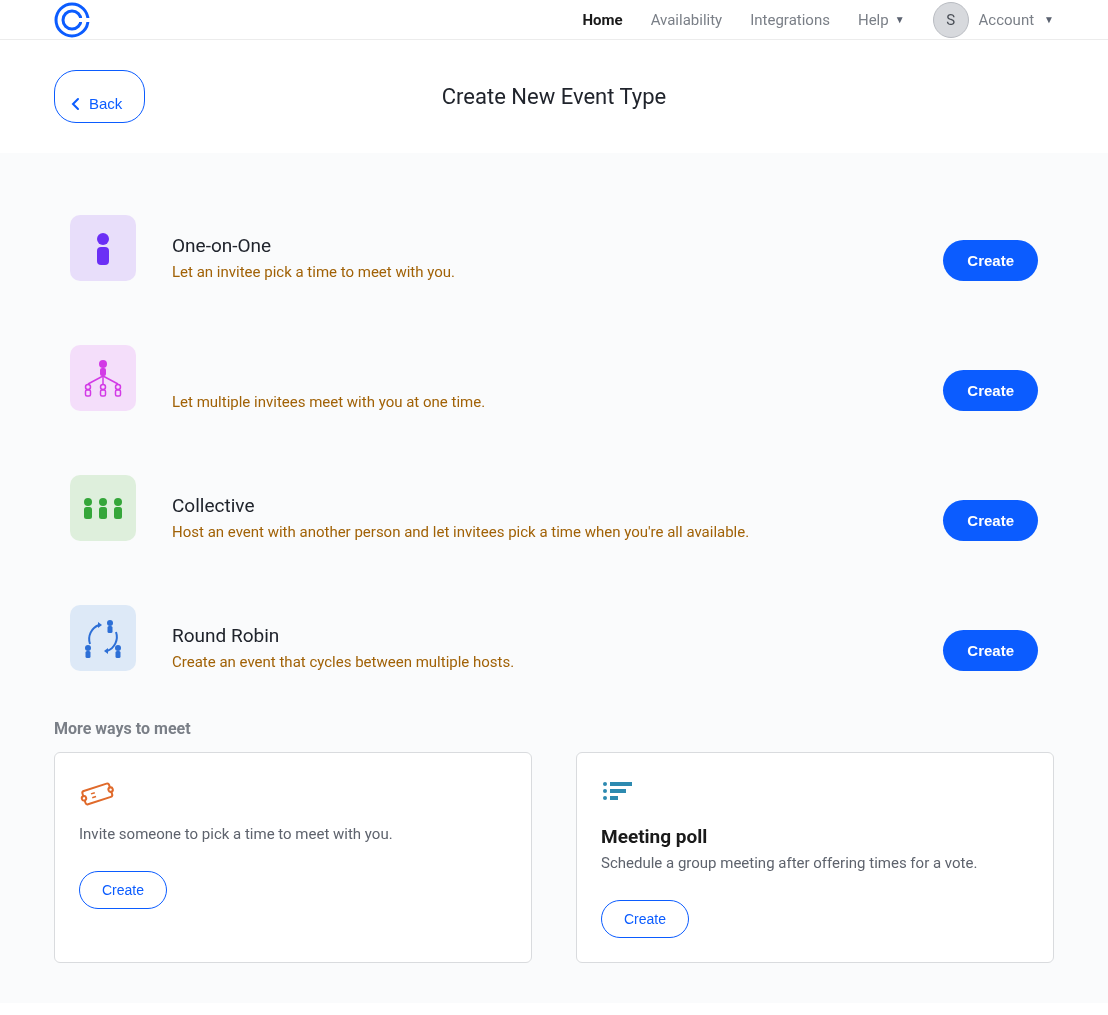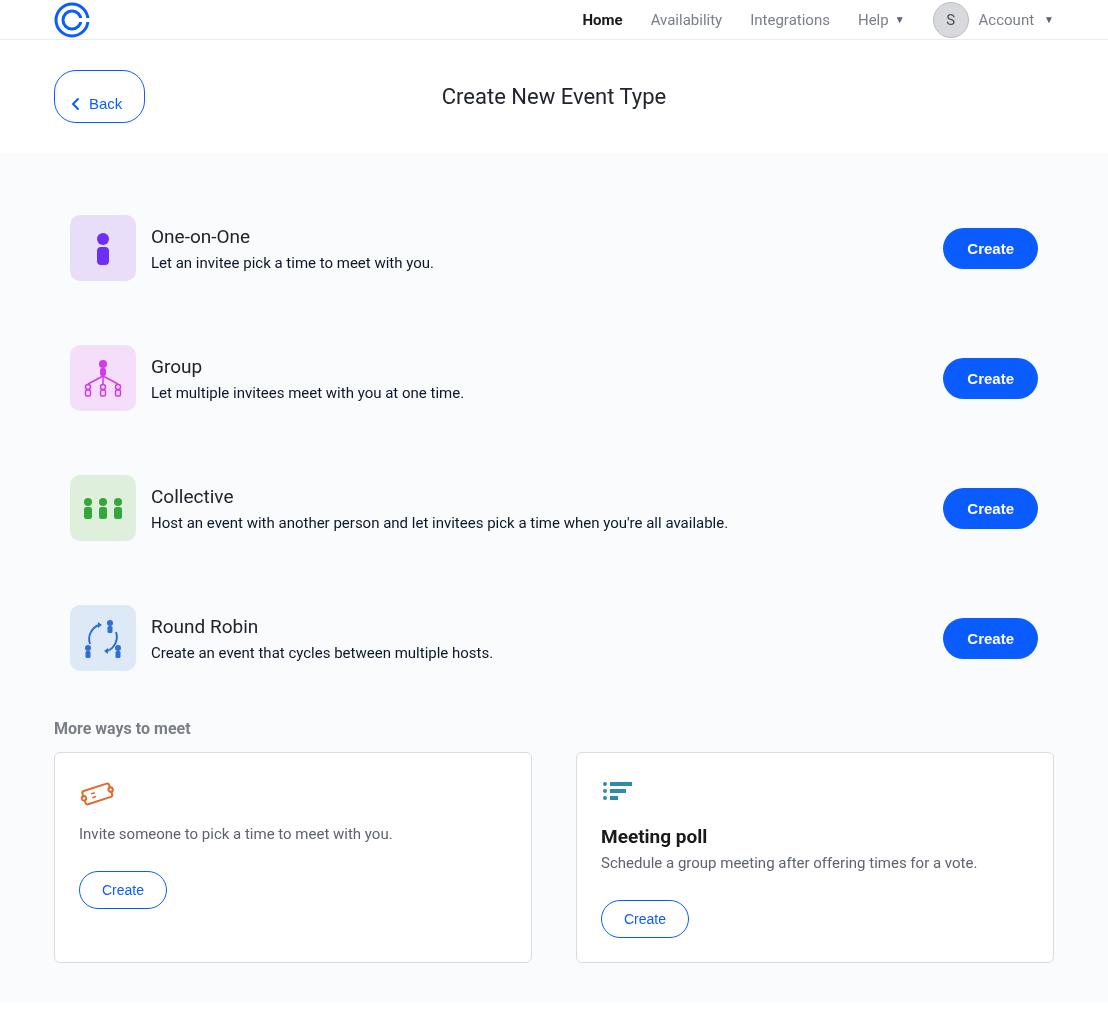--- a/index.html
+++ b/index.html
@@ -72,22 +72,22 @@
   }
 
   
   .content {
     background: #fafbfc;
     padding: 30px 54px 40px 54px;
   }
 
   .event-row {
     display: flex;
-    align-items: center;
-    gap: 15px;
+    align-items: flex-end;
+    gap: 36px;
     padding: 32px 16px;
   }
 
   .icon-tile {
     width: 66px; height: 66px; border-radius: 10px;
     display: flex; align-items: center; justify-content: center;
     flex: 0 0 66px;
   }
   .tile-purple { background: #e8defa; }
   .tile-pink   { background: #f4defa; }
@@ -96,21 +96,21 @@
 
   .event-text { flex: 1; }
   .event-title {
     font-size: 19px;
     color: #20242c;
     margin-bottom: 6px;
     font-weight: 400;
   }
   .event-desc {
     font-size: 15px;
-    color: #0f172a;
+    color: #a16207;
   }
 
   .create-pill {
     background: #0b5cff;
     color: #fff;
     border: none;
     border-radius: 22px;
     padding: 12px 24px;
     font-size: 15px;
     font-weight: 700;
@@ -220,21 +220,20 @@
         <line x1="23" y1="18" x2="38" y2="26" stroke="#d23ae6" stroke-width="1.5"></line>
         <circle cx="8" cy="29" r="2.5" fill="none" stroke="#d23ae6" stroke-width="1.5"></circle>
         <rect x="5.5" y="32" width="5" height="6" rx="1.5" fill="none" stroke="#d23ae6" stroke-width="1.5"></rect>
         <circle cx="23" cy="29" r="2.5" fill="none" stroke="#d23ae6" stroke-width="1.5"></circle>
         <rect x="20.5" y="32" width="5" height="6" rx="1.5" fill="none" stroke="#d23ae6" stroke-width="1.5"></rect>
         <circle cx="38" cy="29" r="2.5" fill="none" stroke="#d23ae6" stroke-width="1.5"></circle>
         <rect x="35.5" y="32" width="5" height="6" rx="1.5" fill="none" stroke="#d23ae6" stroke-width="1.5"></rect>
       </svg>
     </div>
     <div class="event-text">
-      <div class="event-title">Group</div>
       <div class="event-desc">Let multiple invitees meet with you at one time.</div>
     </div>
     <button class="create-pill">Create</button>
   </div>
 
   <div class="event-row">
     <div class="icon-tile tile-green">
       <svg width="46" height="28" viewBox="0 0 46 28">
         <g fill="#35a63a">
           <circle cx="8" cy="8" r="4"></circle>

